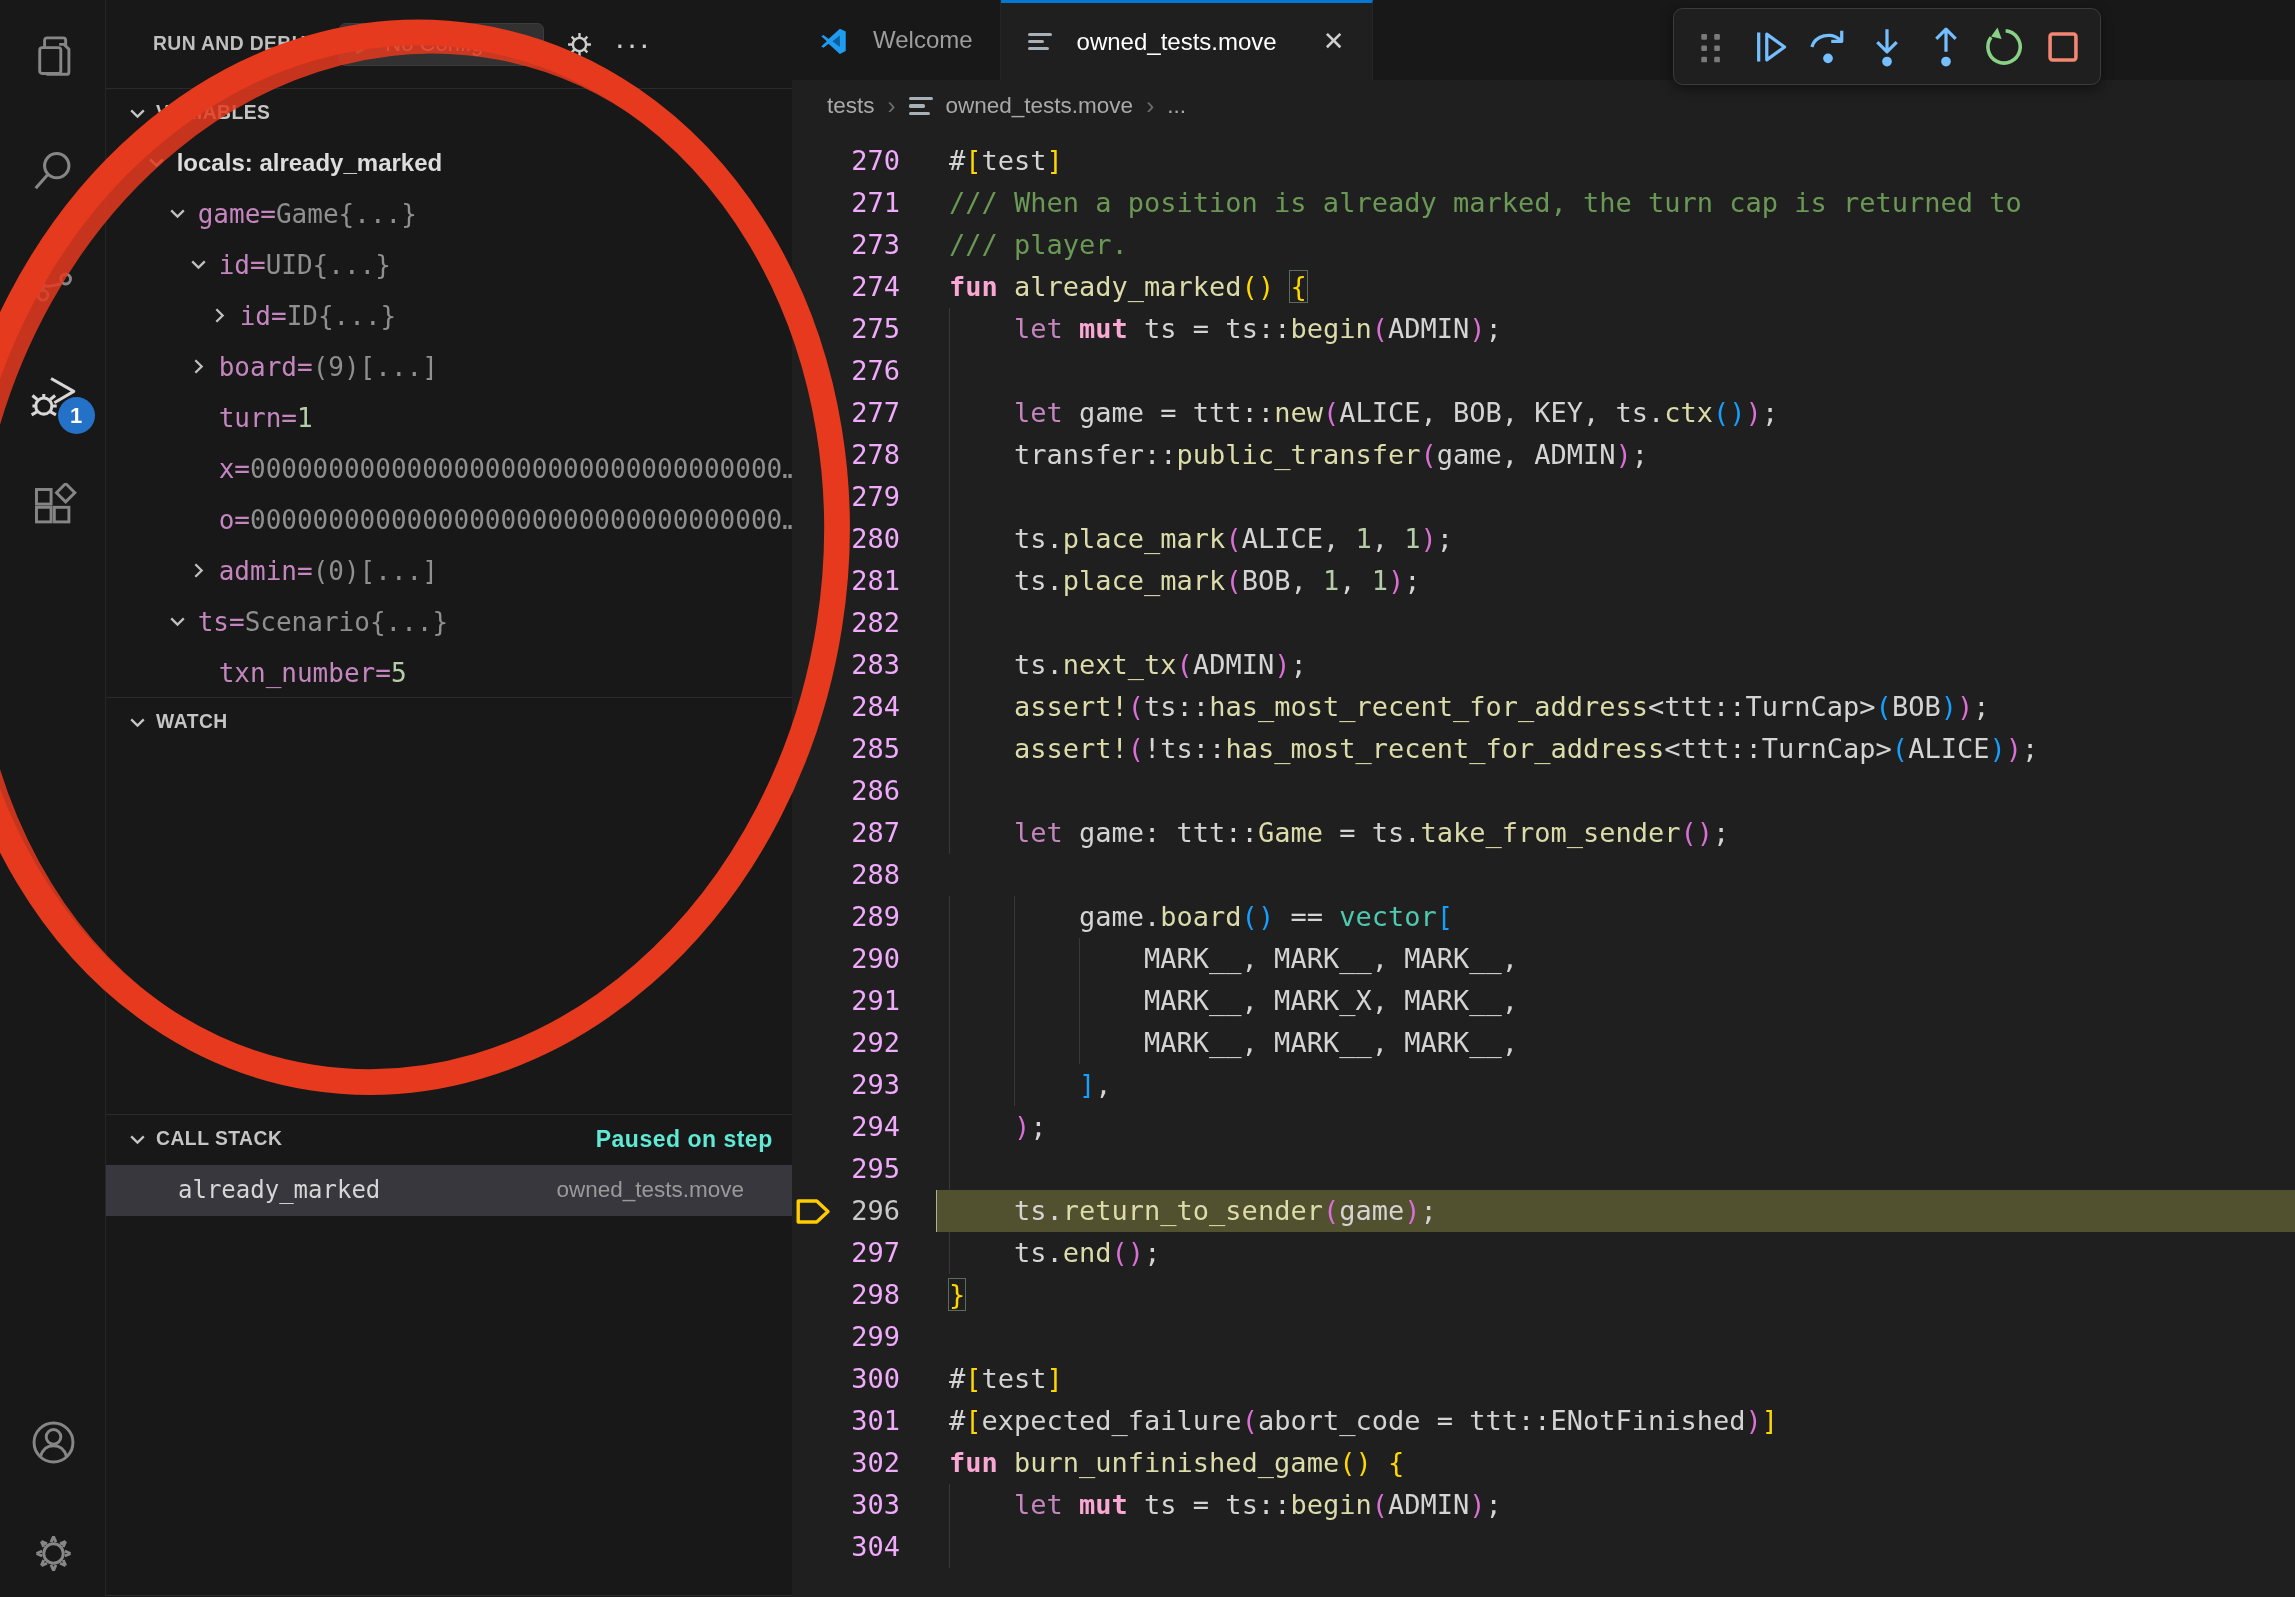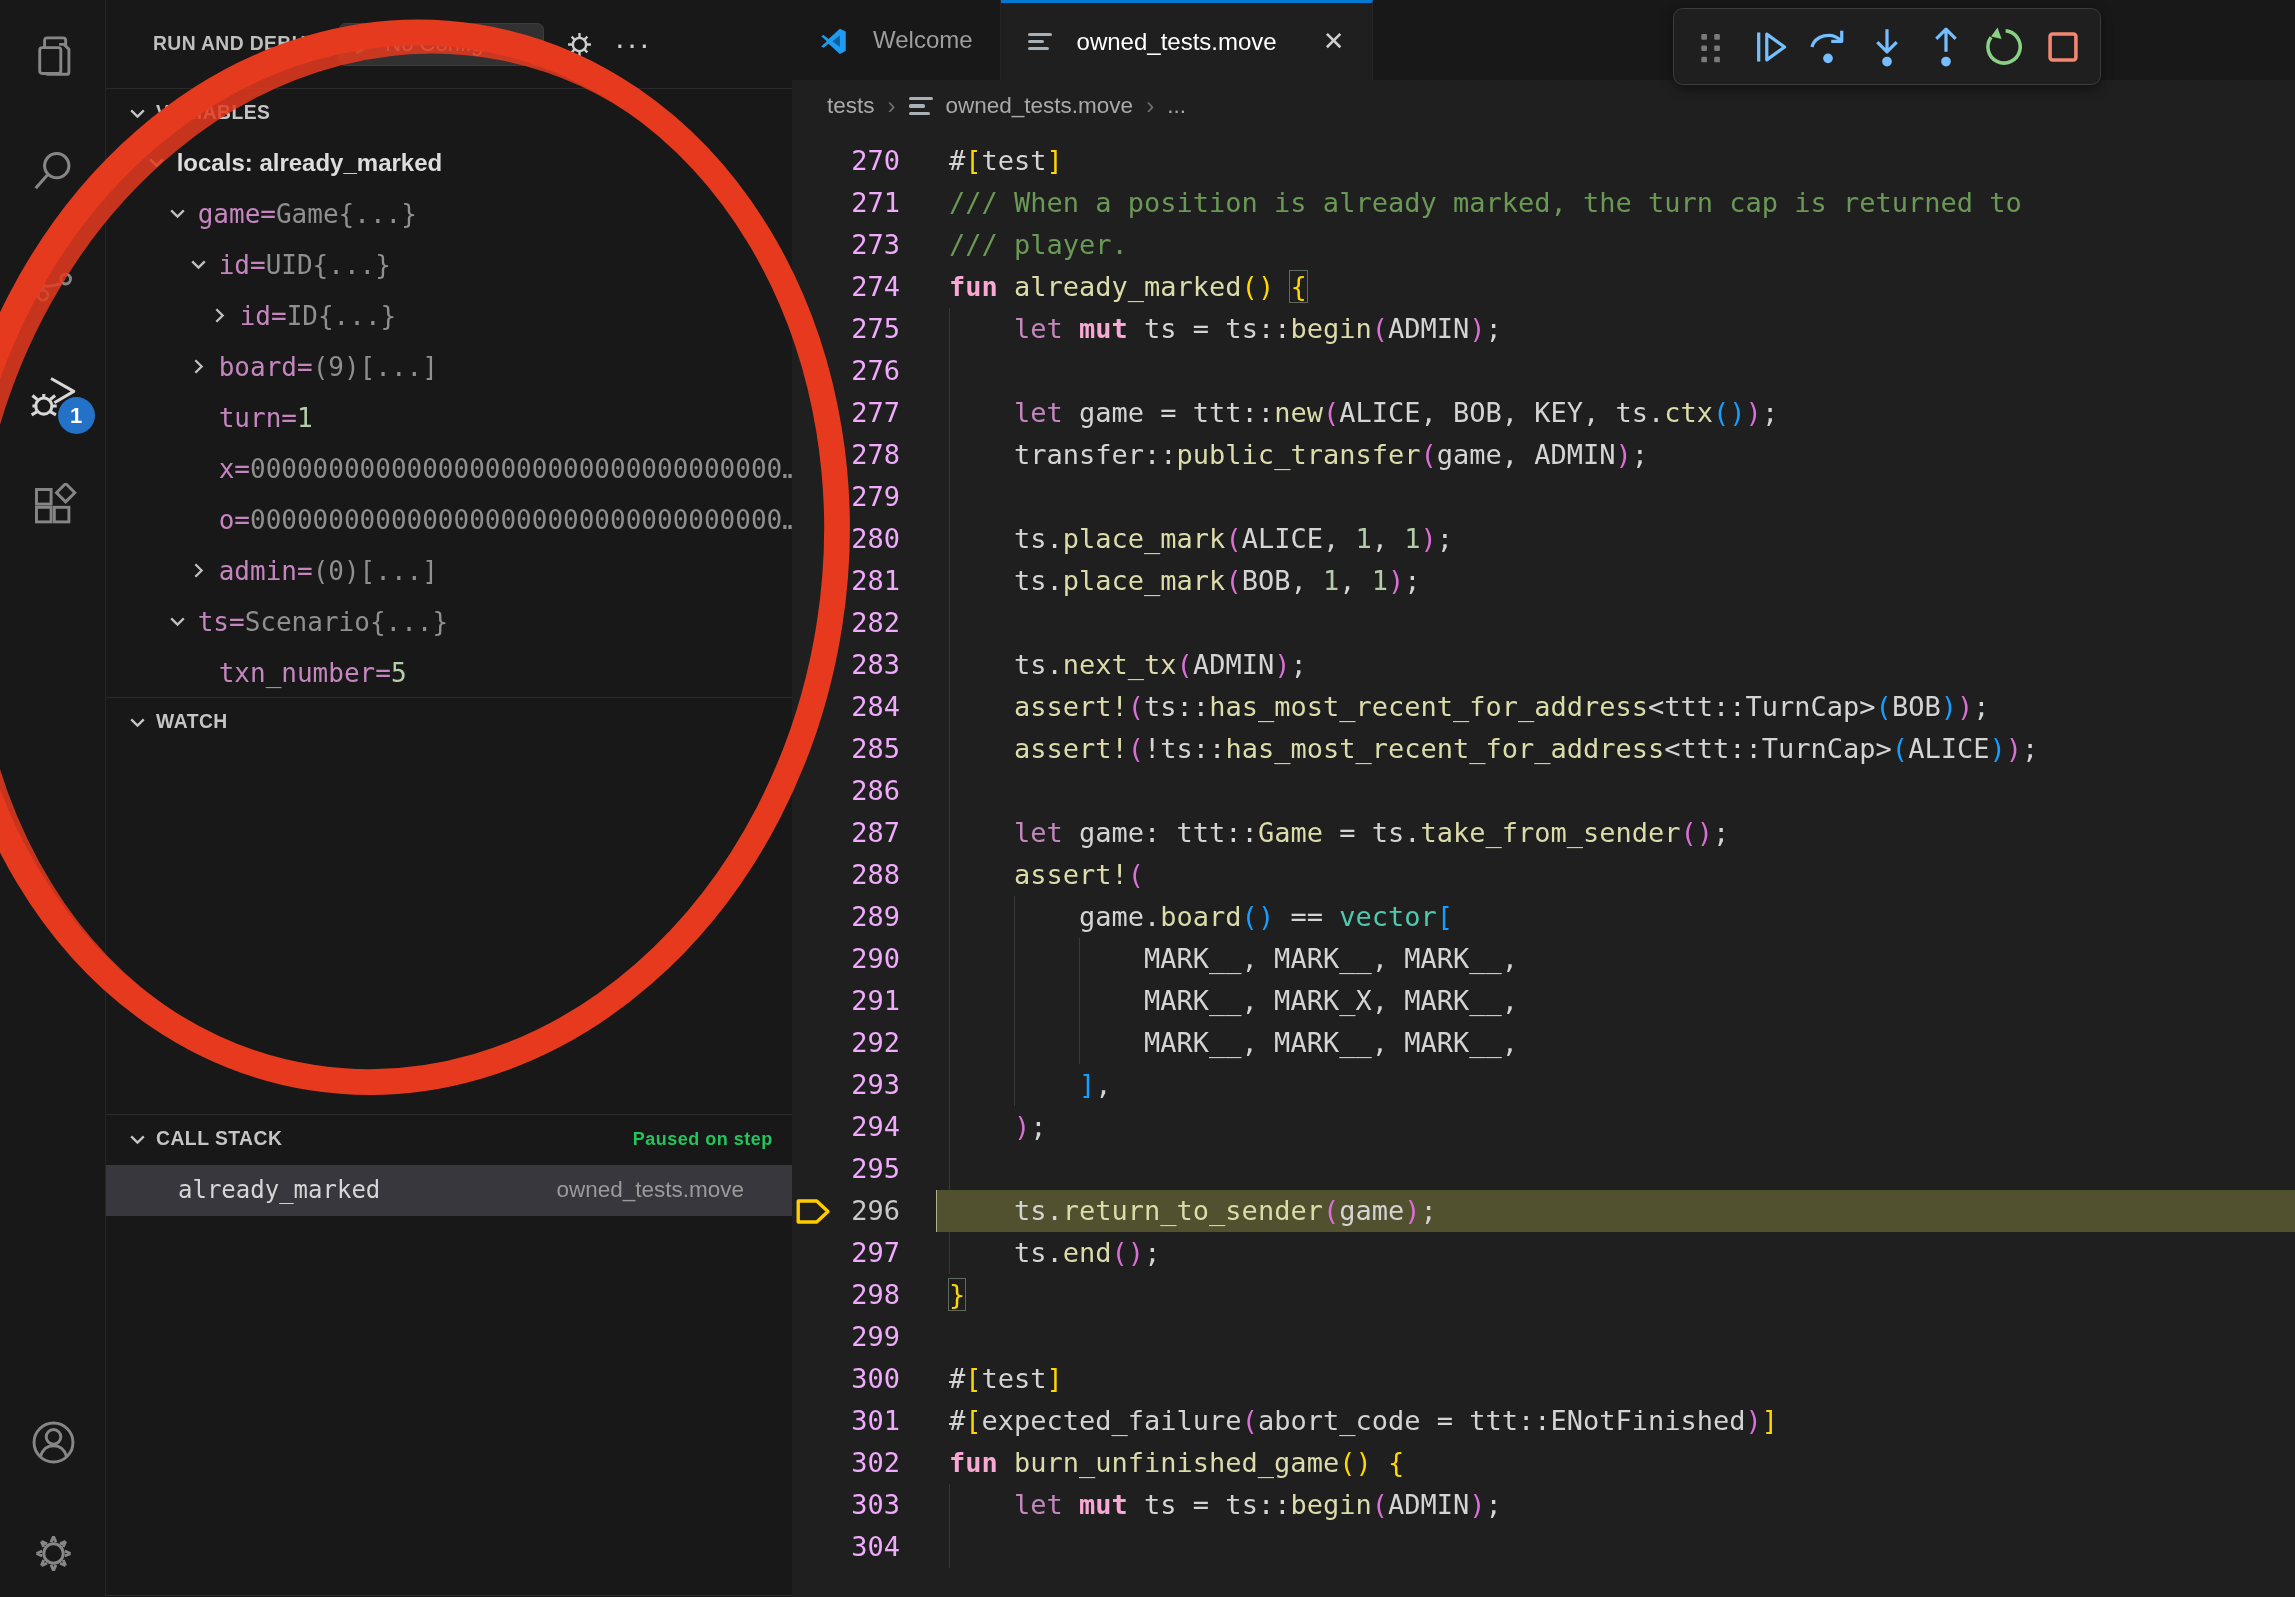--- a/index.html
+++ b/index.html
@@ -28,21 +28,21 @@
             border:0.8px solid #3c3c3c; border-radius:6.4px; height:43px; padding:0 11.3px;
             color:#cccccc; max-width:265px; overflow:hidden; }
   .cfg-dd .lbl { font-size:22px; white-space:nowrap; overflow:hidden; max-width:169px; }
   .hdr-ico { color:#cccccc; display:flex; align-items:center; justify-content:center; }
   .hdr-ico svg { width:35px; height:35px; }
 
   .section { position:absolute; left:0; width:100%; border-top:0.8px solid #2b2b2b; }
   .sec-head { height:48px; display:flex; align-items:center; gap:8px; padding:0 19.3px 0 21px;
               color:#c5c5c5; font-size:19.3px; font-weight:bold; letter-spacing:0.5px; }
   .sec-head .chev { width:21px; height:21px; color:#c5c5c5; }
-  .sec-status { margin-left:auto; font-size:18px; font-weight:bold; color:#22c55e; }
+  .sec-status { margin-left:auto; font-size:23px; font-weight:bold; color:#5eead4; }
 
   #sec-variables { top:88px; height:608px; }
   #sec-watch     { top:697px; height:417px; }
   #sec-callstack { top:1114px; height:445px; }
   #sec-breakpoints { top:1559px; height:39px;margin-top:36px; }
 
   .vrow { height:51px; display:flex; align-items:center; white-space:nowrap; overflow:hidden;
           font-family:"DejaVu Sans Mono", monospace; font-size:26px; }
   .vrow .chev, .chev-sp { width:21px; height:21px; flex:0 0 21px; margin-right:9.7px; color:#c0c0c0; }
   .vlocals { font-family:"Liberation Sans", sans-serif; font-size:24px; font-weight:bold; color:#dddddd; }
@@ -437,21 +437,20 @@
         <div class="cline">
           <div class="gutter">
             <span class="num">287</span>
           </div>
           <div class="txt"><i class="guide" style="left:0ch"></i><span class="c-pl">    </span><span class="c-k1">let </span><span class="c-pl">game: ttt::</span><span class="c-fn">Game</span><span class="c-pl"> = ts.</span><span class="c-fn">take_from_sender</span><span class="c-b1">(</span><span class="c-b1">)</span><span class="c-pl">;</span></div>
         </div>
         <div class="cline">
           <div class="gutter">
             <span class="num">288</span>
           </div>
-          <div class="txt"><i class="guide" style="left:0ch"></i><span class="c-pl">    </span><span class="c-fn">assert!</span><span class="c-b1">(</span></div>
         </div>
         <div class="cline">
           <div class="gutter">
             <span class="num">289</span>
           </div>
           <div class="txt"><i class="guide" style="left:0ch"></i><i class="guide" style="left:4ch"></i><span class="c-pl">        </span><span class="c-pl">game.</span><span class="c-fn">board</span><span class="c-b2">(</span><span class="c-b2">)</span><span class="c-pl"> == </span><span class="c-ty">vector</span><span class="c-b2">[</span></div>
         </div>
         <div class="cline">
           <div class="gutter">
             <span class="num">290</span>

